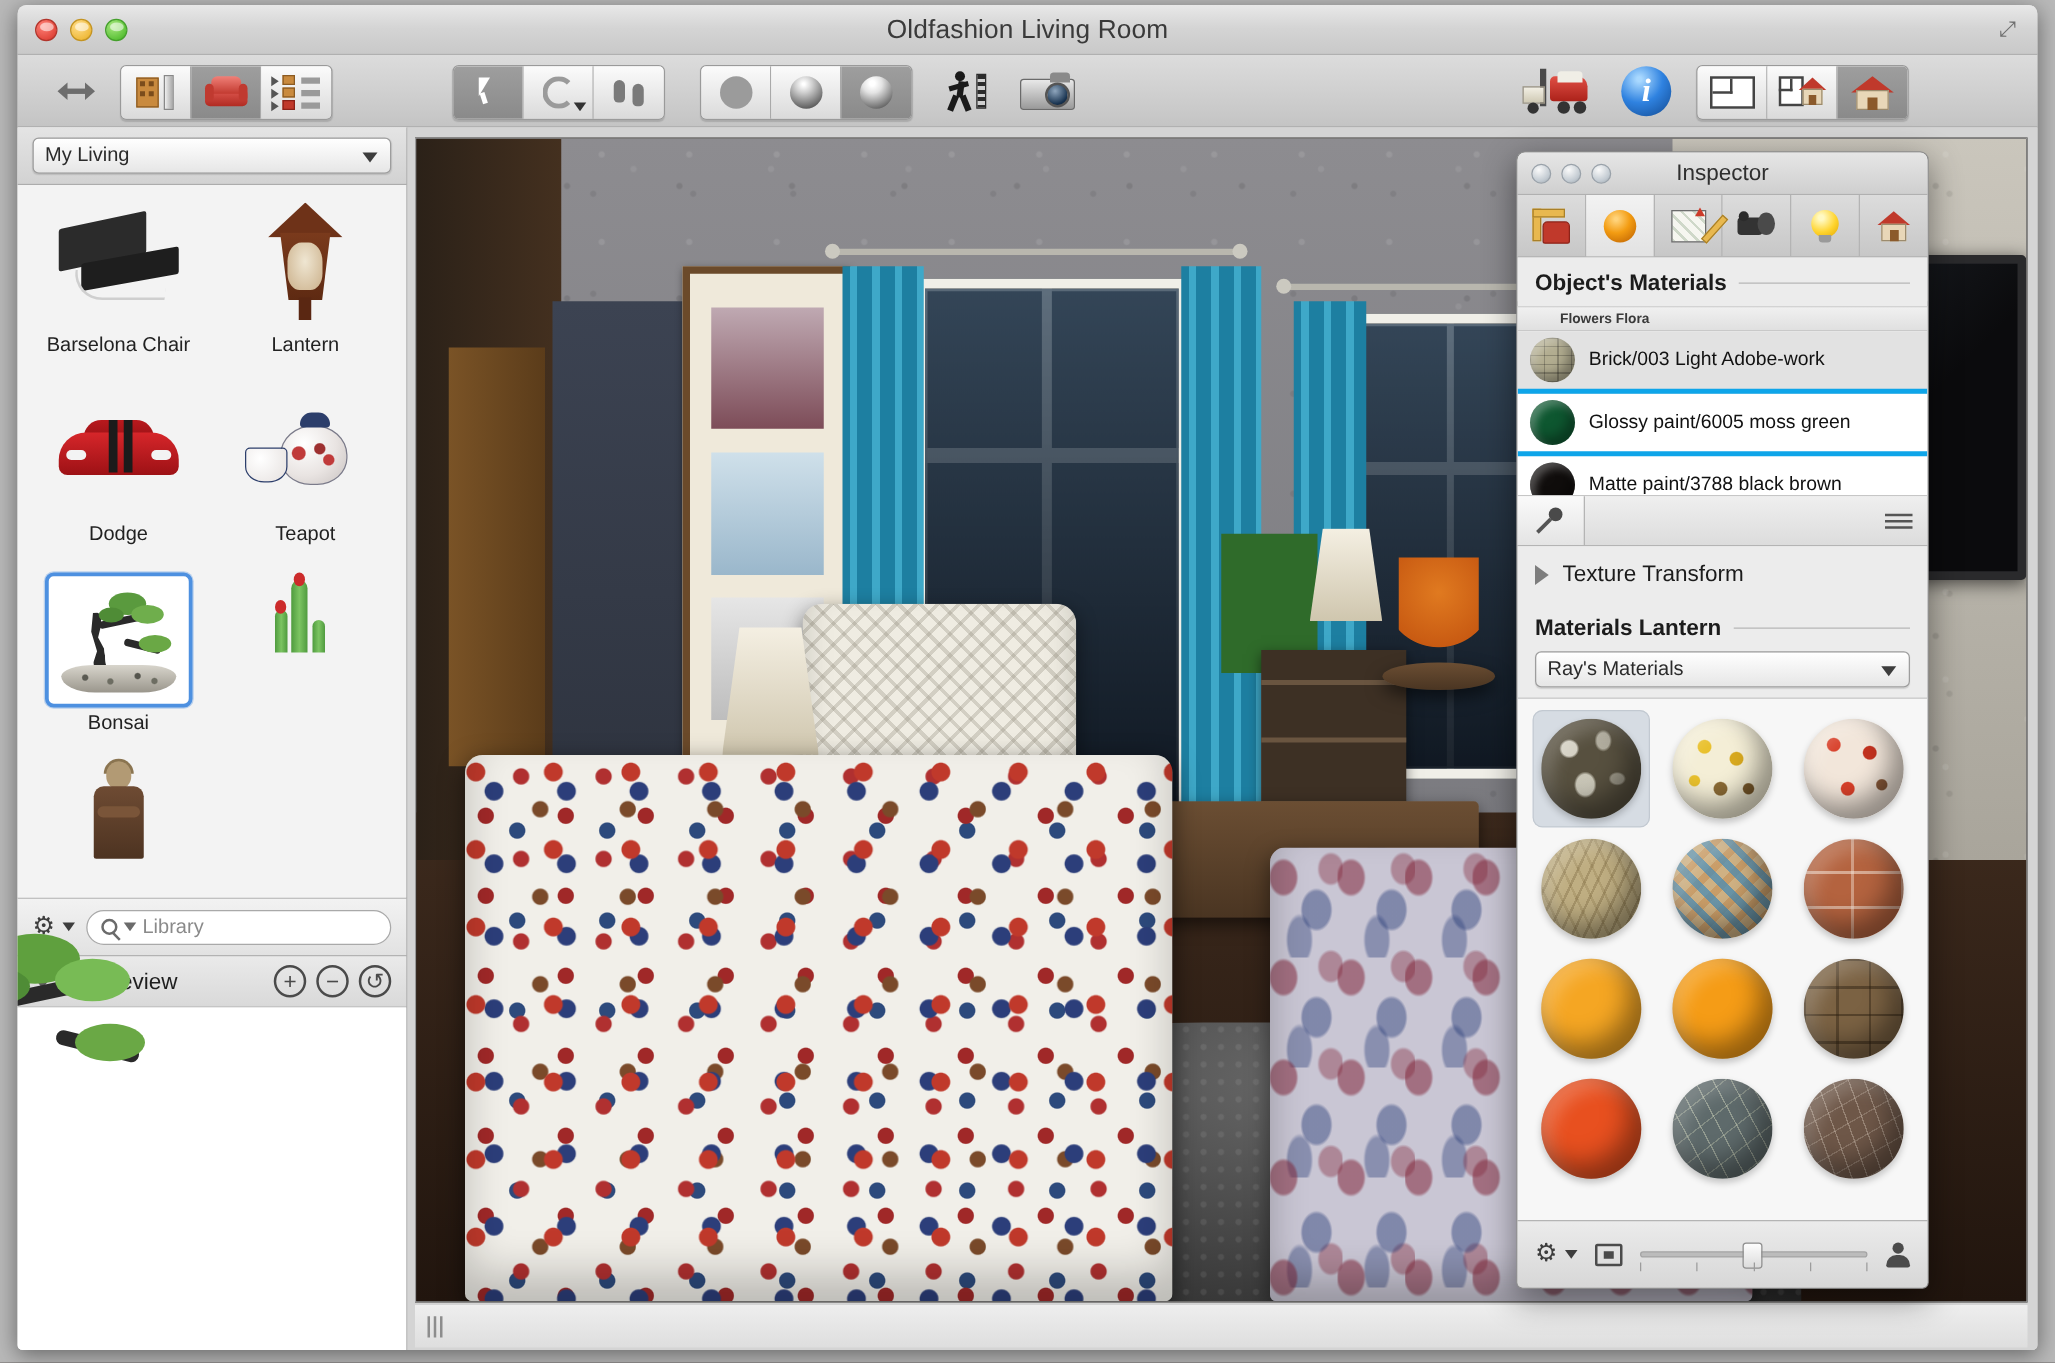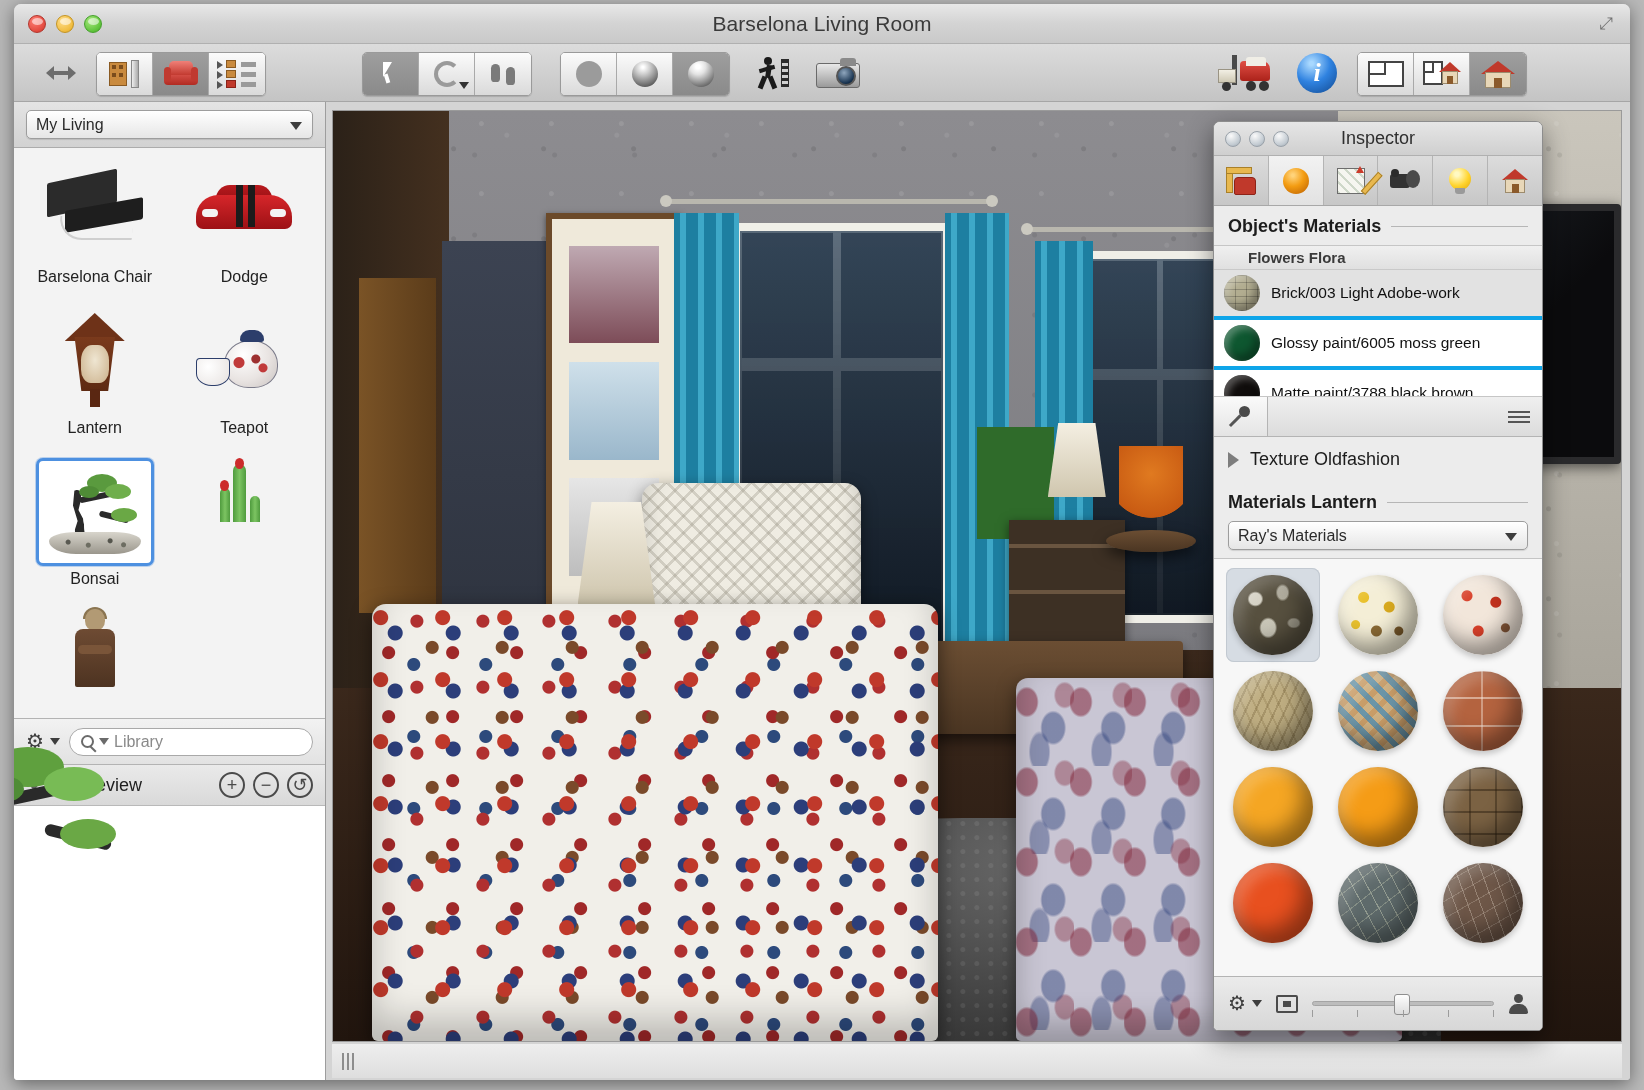--- a/index.html
+++ b/index.html
@@ -459,21 +459,21 @@
   }
   .insp-section .h { font-size:18px; font-weight:bold; color:#1c1c1c; white-space:nowrap; }
   .insp-section .rule { flex:1; height:1px; background:#b6b6b6; }
 
   #mat-list {
     margin:4px 0 0 0; background:#fff; border-top:1px solid #c6c6c6; border-bottom:1px solid #c6c6c6;
     height:152px; overflow:hidden;
   }
   .mat-group {
     background: linear-gradient(to bottom,#f0f0f0,#e0e0e0);
-    border-bottom:1px solid #c9c9c9; padding:3px 18px 3px 34px; font-size:15px; font-weight:bold; color:#3a3a3a;
+    border-bottom:1px solid #c9c9c9; padding:3px 18px 3px 34px; font-size:11px; font-weight:bold; color:#3a3a3a;
   }
   .mat-row { display:flex; align-items:center; gap:11px; padding:5px 10px; border-bottom:4px solid #0ea5e9; }
   .mat-row.sel { background:#e2e2e2; }
   .mat-swatch { width:36px;height:36px;border-radius:50%; flex:0 0 36px; box-shadow: inset -5px -6px 9px rgba(0,0,0,.35), inset 4px 4px 7px rgba(255,255,255,.3); }
   .mat-label { font-size:15.5px; color:#111; line-height:1.16; }
 
   #eyedrop-bar {
     height:40px; display:flex; align-items:stretch;
     background: linear-gradient(to bottom,#efefef,#dcdcdc);
     border-bottom:1px solid #b4b4b4;
@@ -524,21 +524,21 @@
 </style>
 </head>
 <body>
 
 <div id="app-window">
 
   <div id="titlebar">
     <div class="traffic" id="tl-close"></div>
     <div class="traffic" id="tl-min"></div>
     <div class="traffic" id="tl-zoom"></div>
-    <div id="window-title">Barselona Living Room</div>
+    <div id="window-title">Oldfashion Living Room</div>
     <div id="expand-icon">⤢</div>
   </div>
 
   <div id="toolbar">
 
     <div class="tb-plain" style="left:22px;">
       <div class="arrows-lr">
         <span class="ah l"></span>
           <span class="ah r"></span>
       </div>
@@ -687,46 +687,46 @@
 
         <div class="obj-cell">
           <div class="obj-thumb">
             <div class="art-chair">
               <div class="bk"></div>
                 <div class="st"></div>
                 <div class="leg"></div>
             </div>
           </div>
           <div class="obj-name">Barselona Chair</div>
+        </div>
+
+        <div class="obj-cell">
+          <div class="obj-thumb">
+            <div class="art-lantern">
+              <div class="cap"></div>
+                <div class="box"></div>
+                <div class="glass"></div>
+                <div class="stem"></div>
+            </div>
+          </div>
+          <div class="obj-name">Lantern</div>
         </div>
 
         <div class="obj-cell">
           <div class="obj-thumb">
             <div class="art-car">
               <div class="roof"></div>
                 <div class="body"></div>
               <div class="stripe a"></div>
                 <div class="stripe b"></div>
               <div class="lamp l"></div>
                 <div class="lamp r"></div>
             </div>
           </div>
           <div class="obj-name">Dodge</div>
-        </div>
-
-        <div class="obj-cell">
-          <div class="obj-thumb">
-            <div class="art-lantern">
-              <div class="cap"></div>
-                <div class="box"></div>
-                <div class="glass"></div>
-                <div class="stem"></div>
-            </div>
-          </div>
-          <div class="obj-name">Lantern</div>
         </div>
 
         <div class="obj-cell">
           <div class="obj-thumb">
             <div class="art-teapot">
               <div class="pot"></div>
                 <div class="lid"></div>
                 <div class="cup"></div>
             </div>
           </div>
@@ -965,21 +965,21 @@
         <span class="hamburger">
             <i></i>
             <i></i>
             <i></i>
           </span>
       </div>
     </div>
 
     <div id="texture-transform">
       <span class="tri-right"></span>
-      <span class="t">Texture Oldfashion</span>
+      <span class="t">Texture Transform</span>
     </div>
 
     <div class="insp-section">
       <span class="h">Materials Lantern</span>
       <span class="rule"></span>
     </div>
 
     <div id="gallery-popup-wrap">
       <div class="popup">
         <span>Ray's Materials</span>

